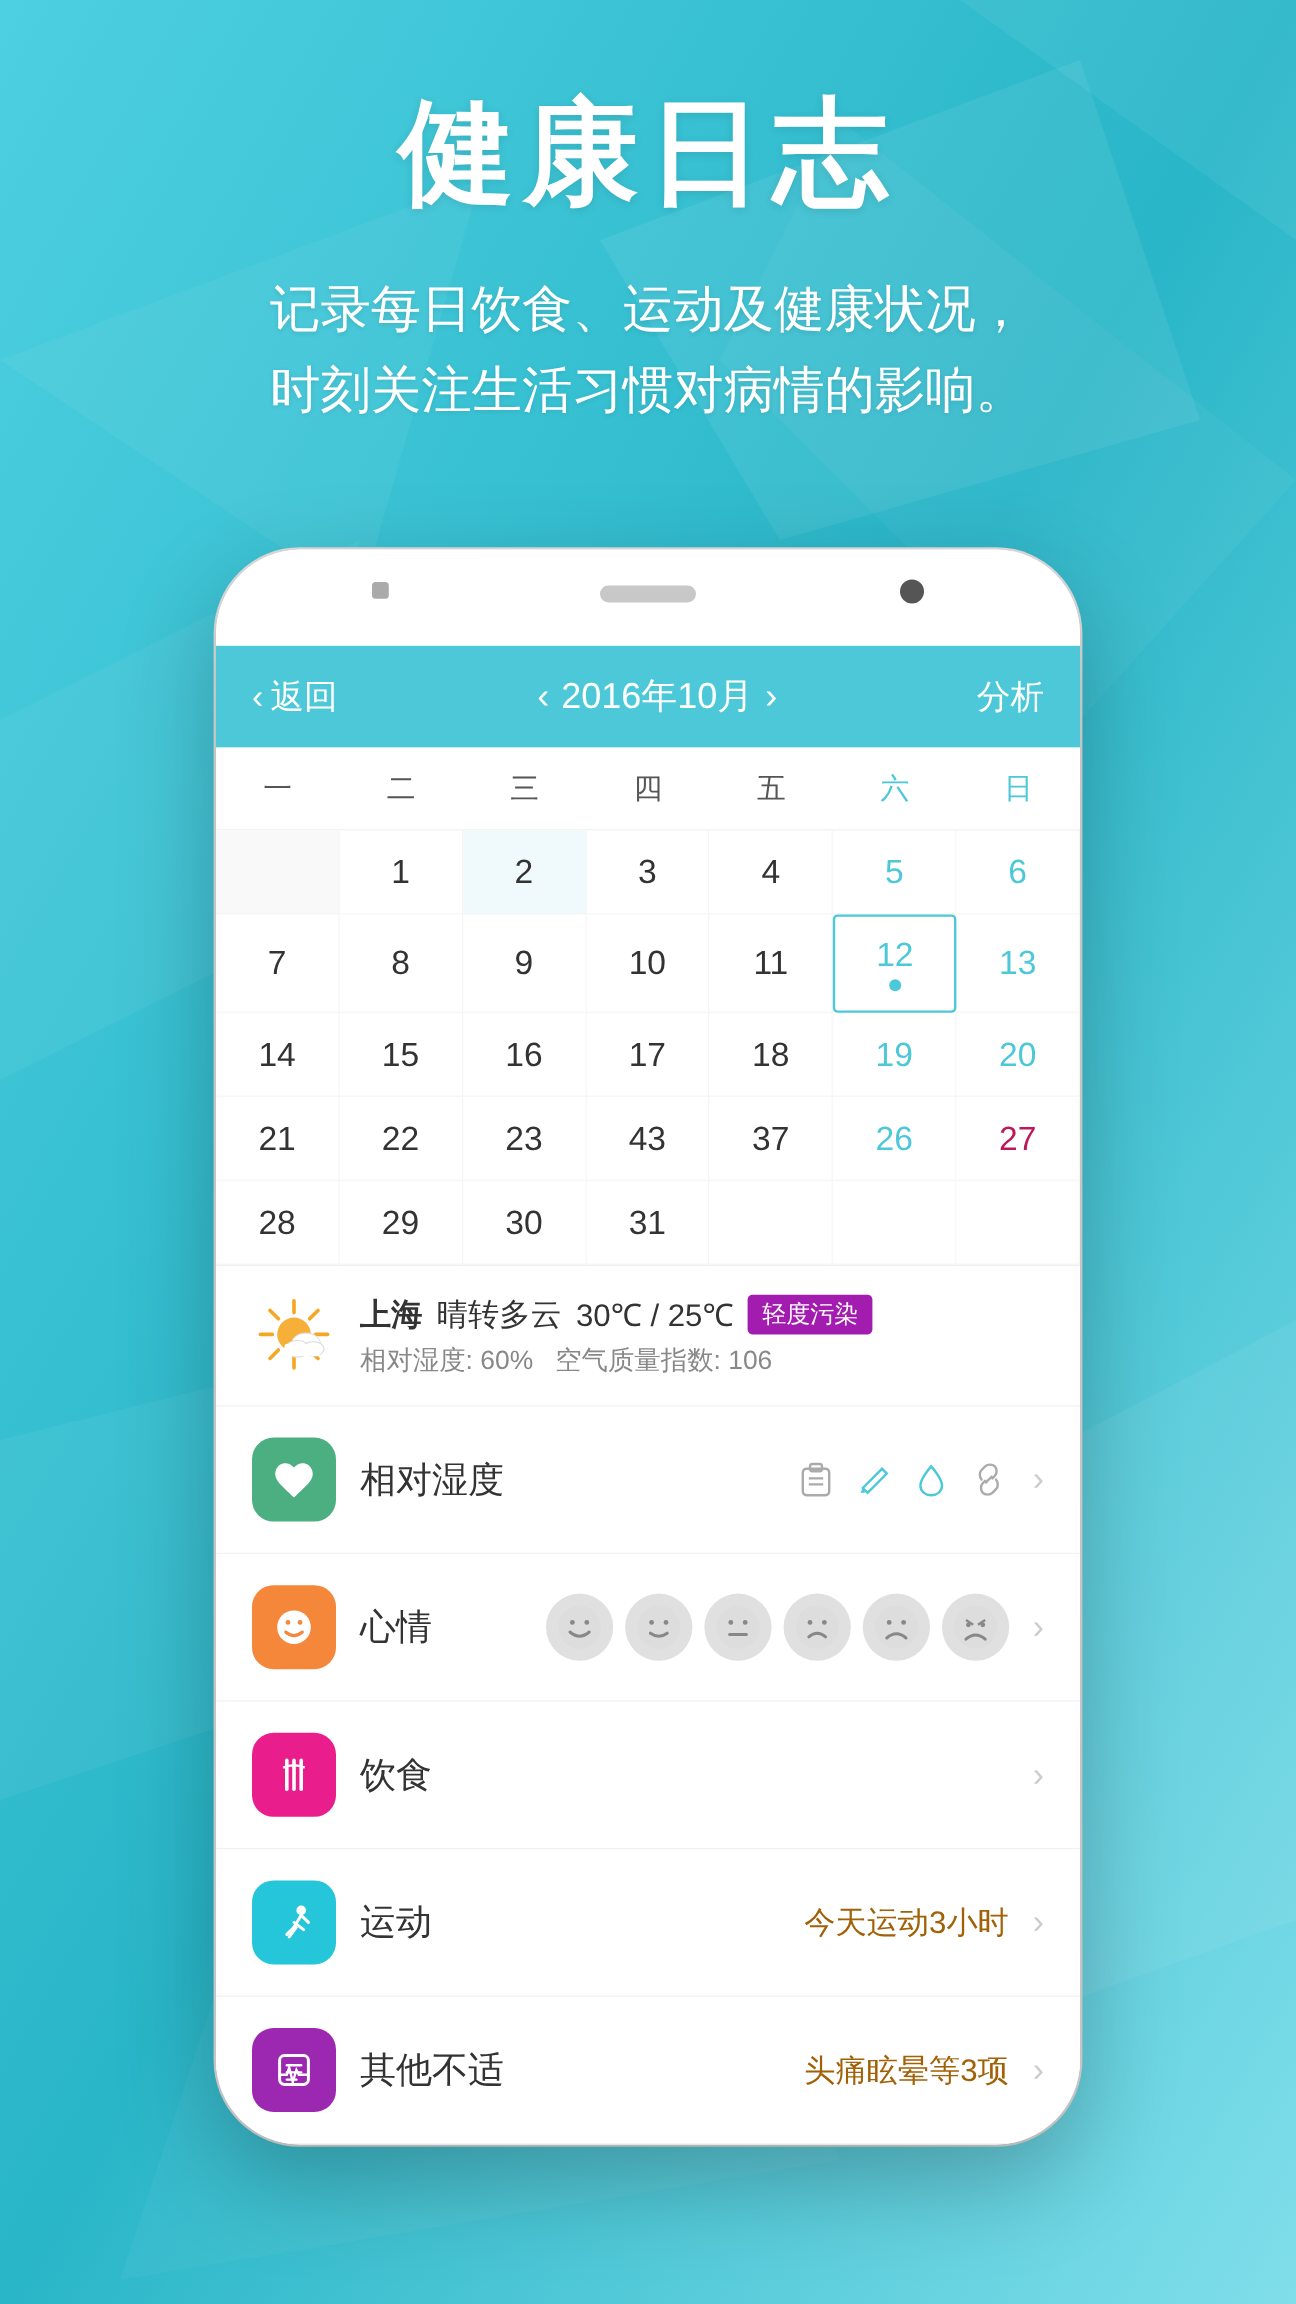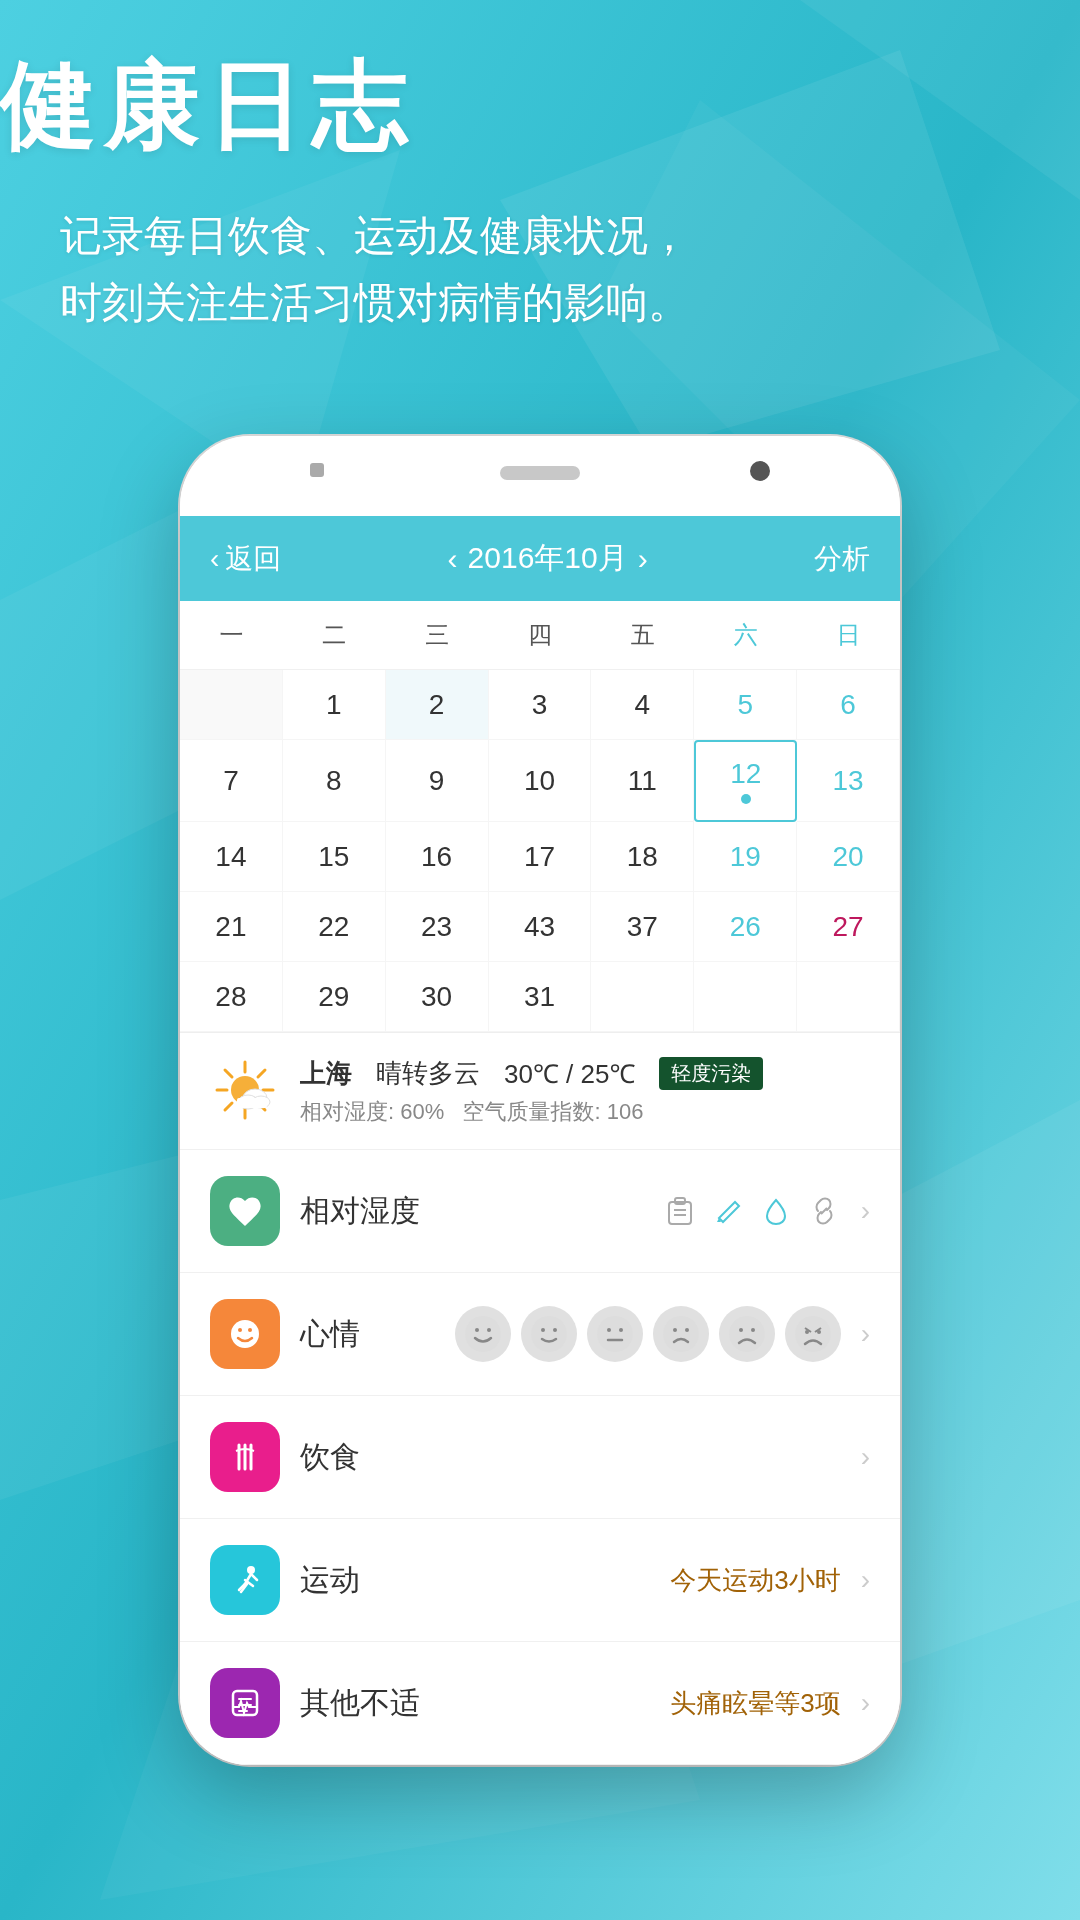--- a/index.html
+++ b/index.html
@@ -22,21 +22,22 @@
     }
 
     .bg-shapes svg {
       width: 100%; height: 100%;
     }
 
     
     .header-section {
       position: relative;
       z-index: 2;
-      padding-top: 42px;
+      text-align: center;
+      padding-top: 64px;
       padding-bottom: 60px;
     }
 
     .main-title {
       font-size: 96px;
       font-weight: 700;
       color: white;
       letter-spacing: 8px;
       text-shadow: 0 2px 8px rgba(0,0,0,0.1);
       margin-bottom: 30px;
@@ -235,28 +236,28 @@
 
     .weather-info {
       flex: 1;
     }
 
     .weather-main {
       font-size: 26px;
       color: #333;
       display: flex;
       align-items: center;
-      gap: 24px;
+      gap: 12px;
       flex-wrap: wrap;
     }
 
     .weather-city { font-weight: 600; }
 
     .weather-badge {
-      background: #14532d;
+      background: #a21caf;
       color: white;
       font-size: 20px;
       padding: 3px 12px;
       border-radius: 4px;
     }
 
     .weather-detail {
       font-size: 22px;
       color: #888;
       margin-top: 6px;

